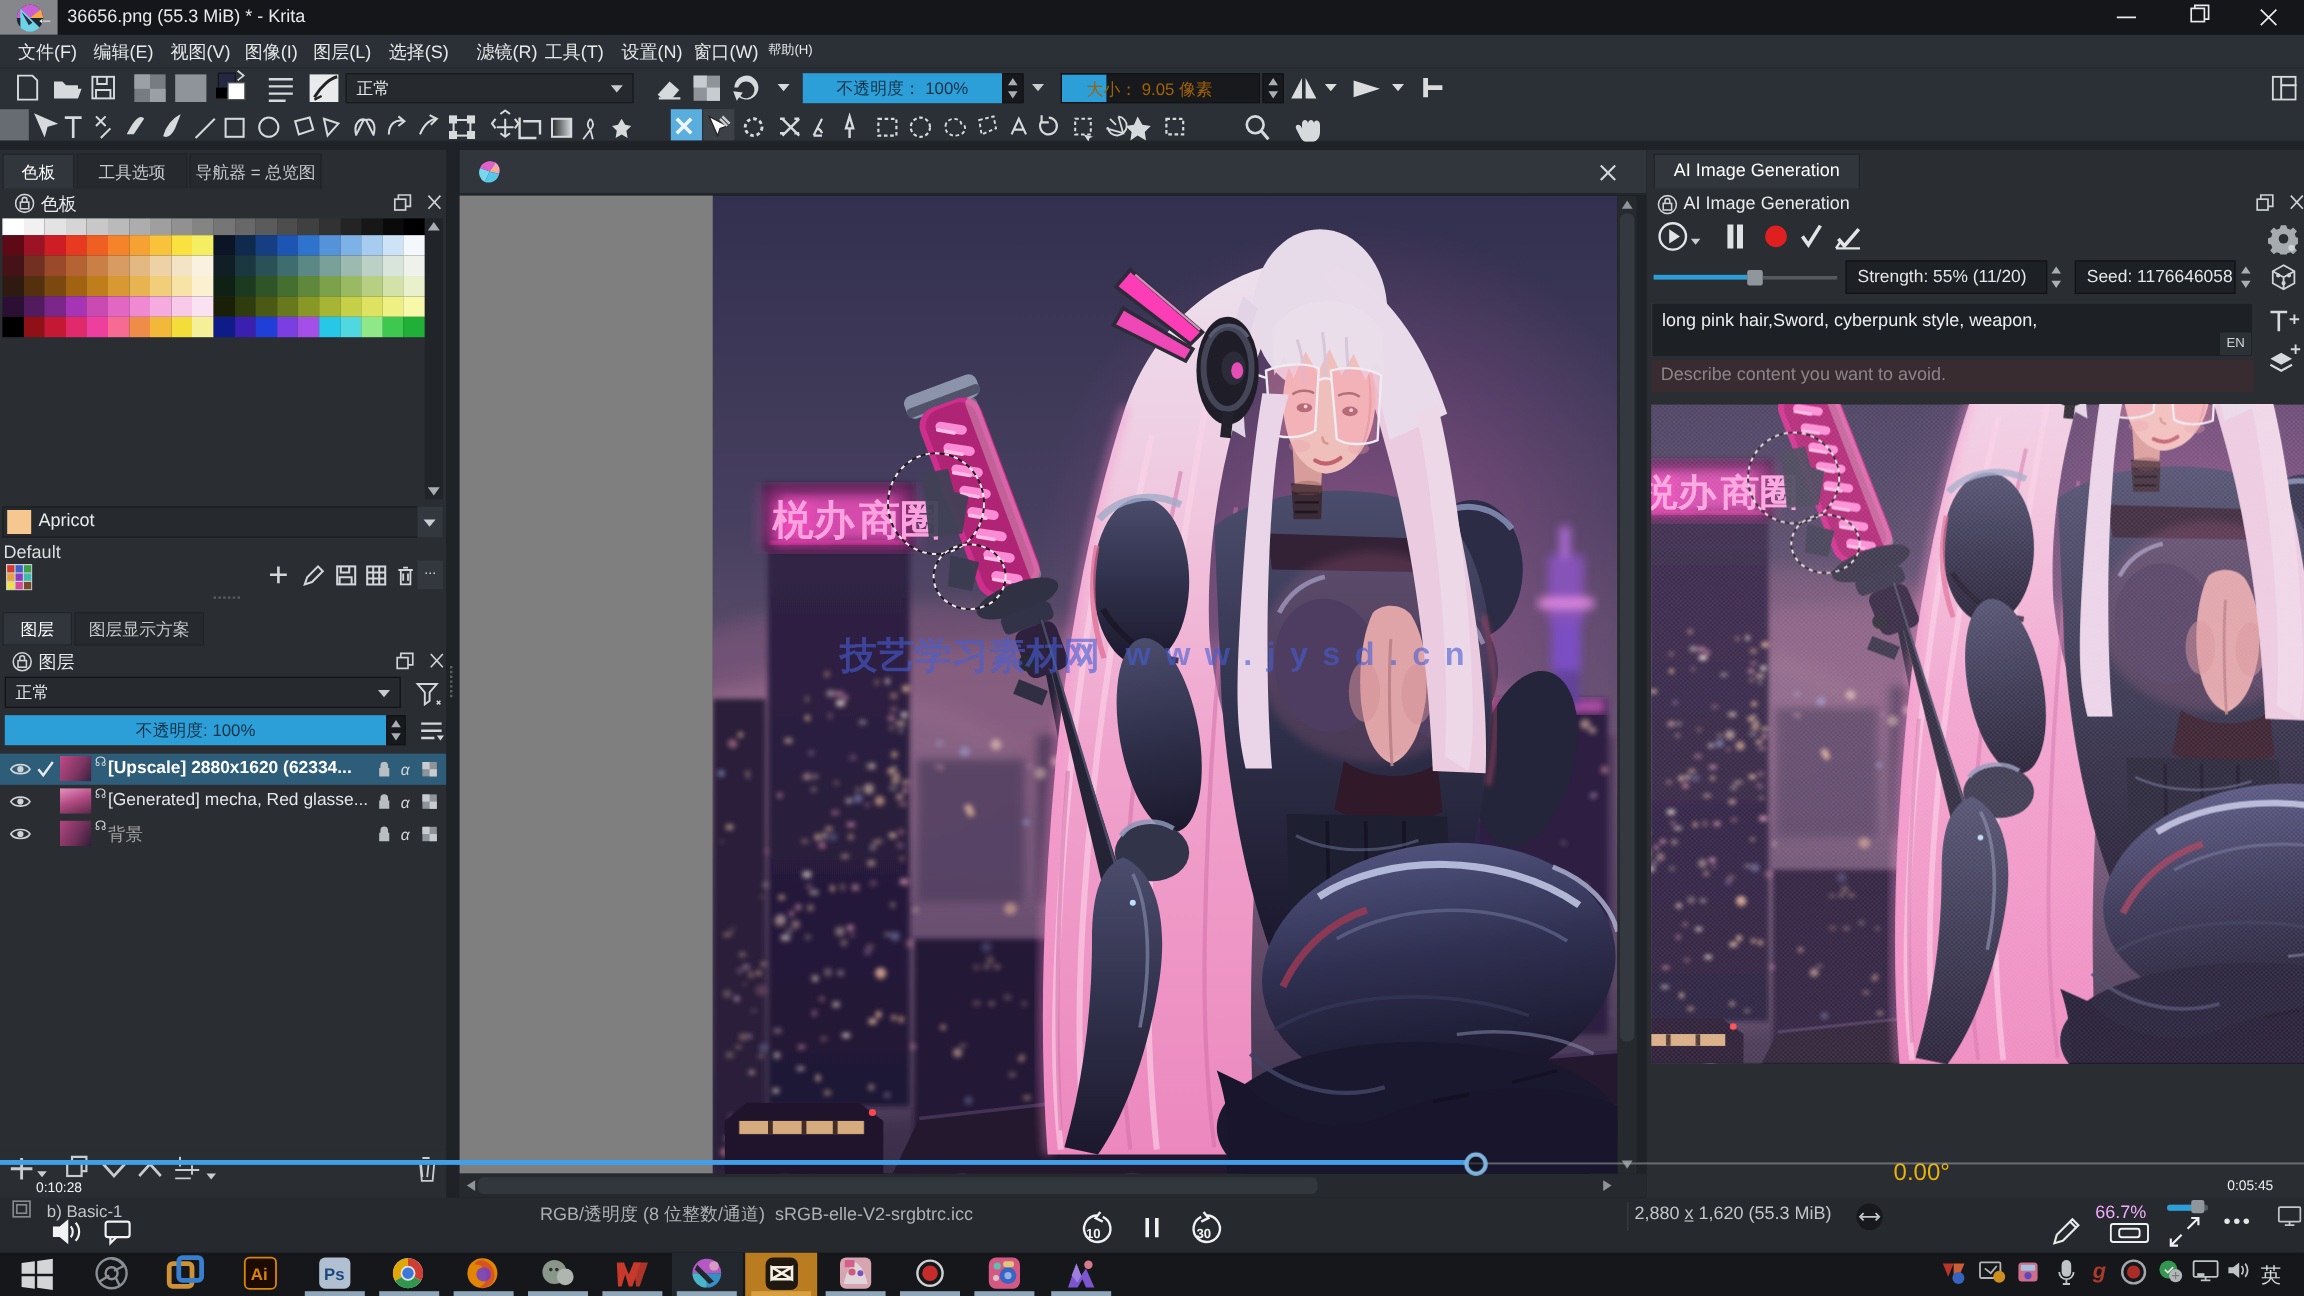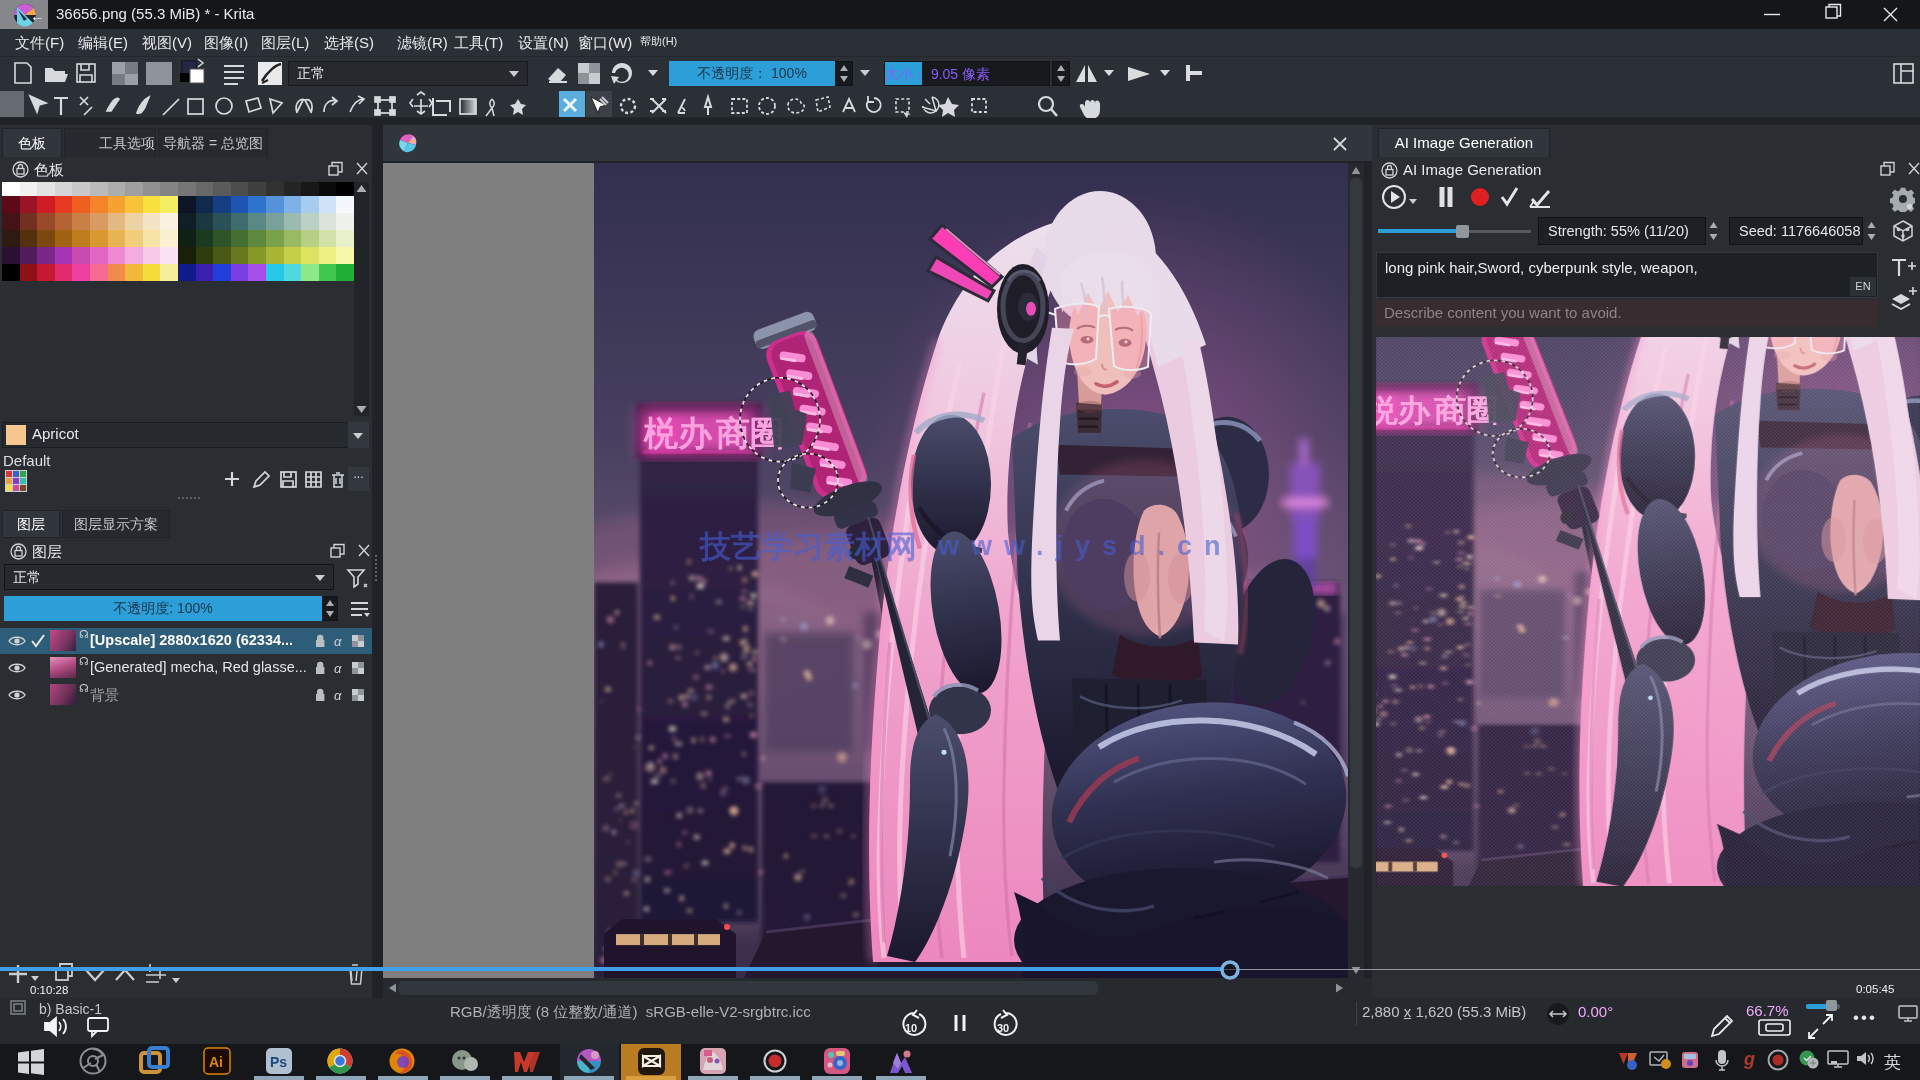--- a/index.html
+++ b/index.html
@@ -83,21 +83,21 @@
 <div class="a" style="left:669px;top:4px;width:166px;height:25px;background:#2d9fd8">
         <div class="a" style="left:0;top:4px;width:166px;color:#15344a;font-size:14px;text-align:center">不透明度： 100%</div>
       </div>
 <div class="a well" style="left:835px;top:4px;width:18px;height:25px"></div>
 <svg class="a" style="left:835px;top:4px" width="18" height="25">
         <path d="M9 4 l4 6 h-8 z M9 21 l-4 -6 h8 z" fill="#a9aeb2"></path>
       </svg>
 <div class="a" style="left:860px;top:13px;width:0;height:0;border:5px solid transparent;border-top:6px solid #c9cdd0"></div>
 <div class="a well" style="left:884px;top:4px;width:166px;height:25px;overflow:hidden">
         <div class="a" style="left:0;top:0;width:37px;height:25px;background:#2d9fd8"></div>
-        <div class="a" style="left:0;top:4px;width:146px;color:#8b5cf6;font-size:14px;text-align:left">大小： 9.05 像素</div>
+        <div class="a" style="left:0;top:4px;width:146px;color:#a16207;font-size:14px;text-align:center">大小： 9.05 像素</div>
       </div>
 <div class="a well" style="left:1052px;top:4px;width:18px;height:25px"></div>
 <svg class="a" style="left:1052px;top:4px" width="18" height="25">
         <path d="M9 4 l4 6 h-8 z M9 21 l-4 -6 h8 z" fill="#a9aeb2"></path>
       </svg>
 <svg class="a" style="left:1074px;top:0" width="160" height="33" viewBox="1074 0 160 33" fill="#dadcde">
   <path d="M1085 8 v17 l-9 0 z M1088 8 v17 l9 0 z"></path>
   <path d="M1104 13 l5 6 5 -6 z"></path>
   <path d="M1128 10 l22 7 -22 7 z M1133 25 h14"></path>
   <path d="M1160 13 l5 6 5 -6 z"></path>
@@ -163,21 +163,21 @@
           <linearGradient id="ggrad" x1="0" y1="0" x2="1" y2="0">
             <stop offset="0" stop-color="#23262a"></stop>
             <stop offset="1" stop-color="#d7dadc"></stop>
           </linearGradient>
         </defs>
       </svg>
 </div>
 <div class="a" style="left:0;top:118px;width:1920px;height:7px;background:#1f2226"></div>
 <div class="a" style="left:0;top:125px;width:372px;height:875px;background:#2a2e33">
 <div class="a" style="left:2px;top:3px;width:60px;height:29px;background:#31363c;border:1px solid #202327;border-bottom:none;color:#fff;font-size:14px;text-align:center;padding-top:6px">色板</div>
-<div class="a" style="left:64px;top:3px;width:92px;height:29px;background:#26292d;border:1px solid #202327;border-bottom:none;color:#c4c8cb;font-size:14px;text-align:right;padding-top:6px">工具选项</div>
+<div class="a" style="left:64px;top:3px;width:92px;height:29px;background:#26292d;border:1px solid #202327;border-bottom:none;color:#c4c8cb;font-size:14px;text-align:center;padding-top:6px">工具选项</div>
 <div class="a" style="left:158px;top:3px;width:110px;height:29px;background:#26292d;border:1px solid #202327;border-bottom:none;color:#c4c8cb;font-size:14px;text-align:center;padding-top:6px">导航器 = 总览图</div>
 <svg class="a" style="left:12px;top:36px" width="17" height="17" viewBox="0 0 17 17" fill="none" stroke="#cfd3d6" stroke-width="1.3">
         <circle cx="8.5" cy="8.5" r="7.5"></circle>
         <rect x="5" y="7.5" width="7" height="5.5"></rect>
         <path d="M6.5 7.5 v-2 a2 2 0 0 1 4 0 v2"></path>
       </svg>
 <div class="a" style="left:34px;top:36px;color:#e8eaeb;font-size:15px">色板</div>
 <svg class="a" style="left:328px;top:36px" width="40" height="16" viewBox="0 0 40 16" fill="none" stroke="#cfd3d6" stroke-width="1.4">
         <rect x="1" y="5" width="9" height="9"></rect>
         <path d="M4 5 V1.5 H14 V11 H10"></path>
@@ -1067,21 +1067,21 @@
 <path d="M63 7 v16 M71 7 v16" stroke-width="3"></path>
 <path d="M112 5 a11 11 0 1 1 -4 1 M110 2 l4 5 -6 3"></path>
 <text x="104" y="24" font-size="11" fill="#f0f1f2" stroke="none" font-weight="bold">30</text>
 </svg>
 <div class="a" style="left:1356px;top:1002px;width:1px;height:24px;background:#3c4045"></div>
 <div class="a" style="left:1362px;top:1003px;color:#c3c6c8;font-size:15px">2,880 <span style="text-decoration:underline">x</span> 1,620 (55.3 MiB)</div>
 <svg class="a" style="left:1544px;top:1002px" width="28" height="24">
       <circle cx="14" cy="12" r="11" fill="#17191c"></circle>
       <path d="M6 12 h16 m-13 -3 l-3 3 3 3 m10 -6 l3 3 -3 3" stroke="#c3c6c8" stroke-width="1.5" fill="none"></path>
     </svg>
-<div class="a" style="left:1578px;top:1003px;color:#f0abfc;font-size:15px">0.00°</div>
+<div class="a" style="left:1578px;top:966px;color:#eab308;font-size:20px">0.00°</div>
 <svg class="a" style="left:1708px;top:1012px" width="28" height="28" viewBox="0 0 28 28" fill="none" stroke="#e8eaeb" stroke-width="1.8">
       <path d="M4 24 l2 -7 13 -13 5 5 -13 13 z M17 6 l5 5"></path>
     </svg>
 <div class="a" style="left:1746px;top:1002px;color:#f0abfc;font-size:15px">66.7%</div>
 <svg class="a" style="left:1758px;top:1019px" width="34" height="18" viewBox="0 0 34 18" fill="none" stroke="#f0f1f2" stroke-width="1.6">
       <rect x="1" y="1" width="31" height="15" rx="2"></rect>
       <rect x="8" y="5" width="17" height="7" rx="2"></rect>
     </svg>
 <div class="a" style="left:1806px;top:1004px;width:34px;height:5px;background:#55595e;border-radius:2px"></div>
 <div class="a" style="left:1806px;top:1004px;width:22px;height:5px;background:#2d9fd8;border-radius:2px"></div>

